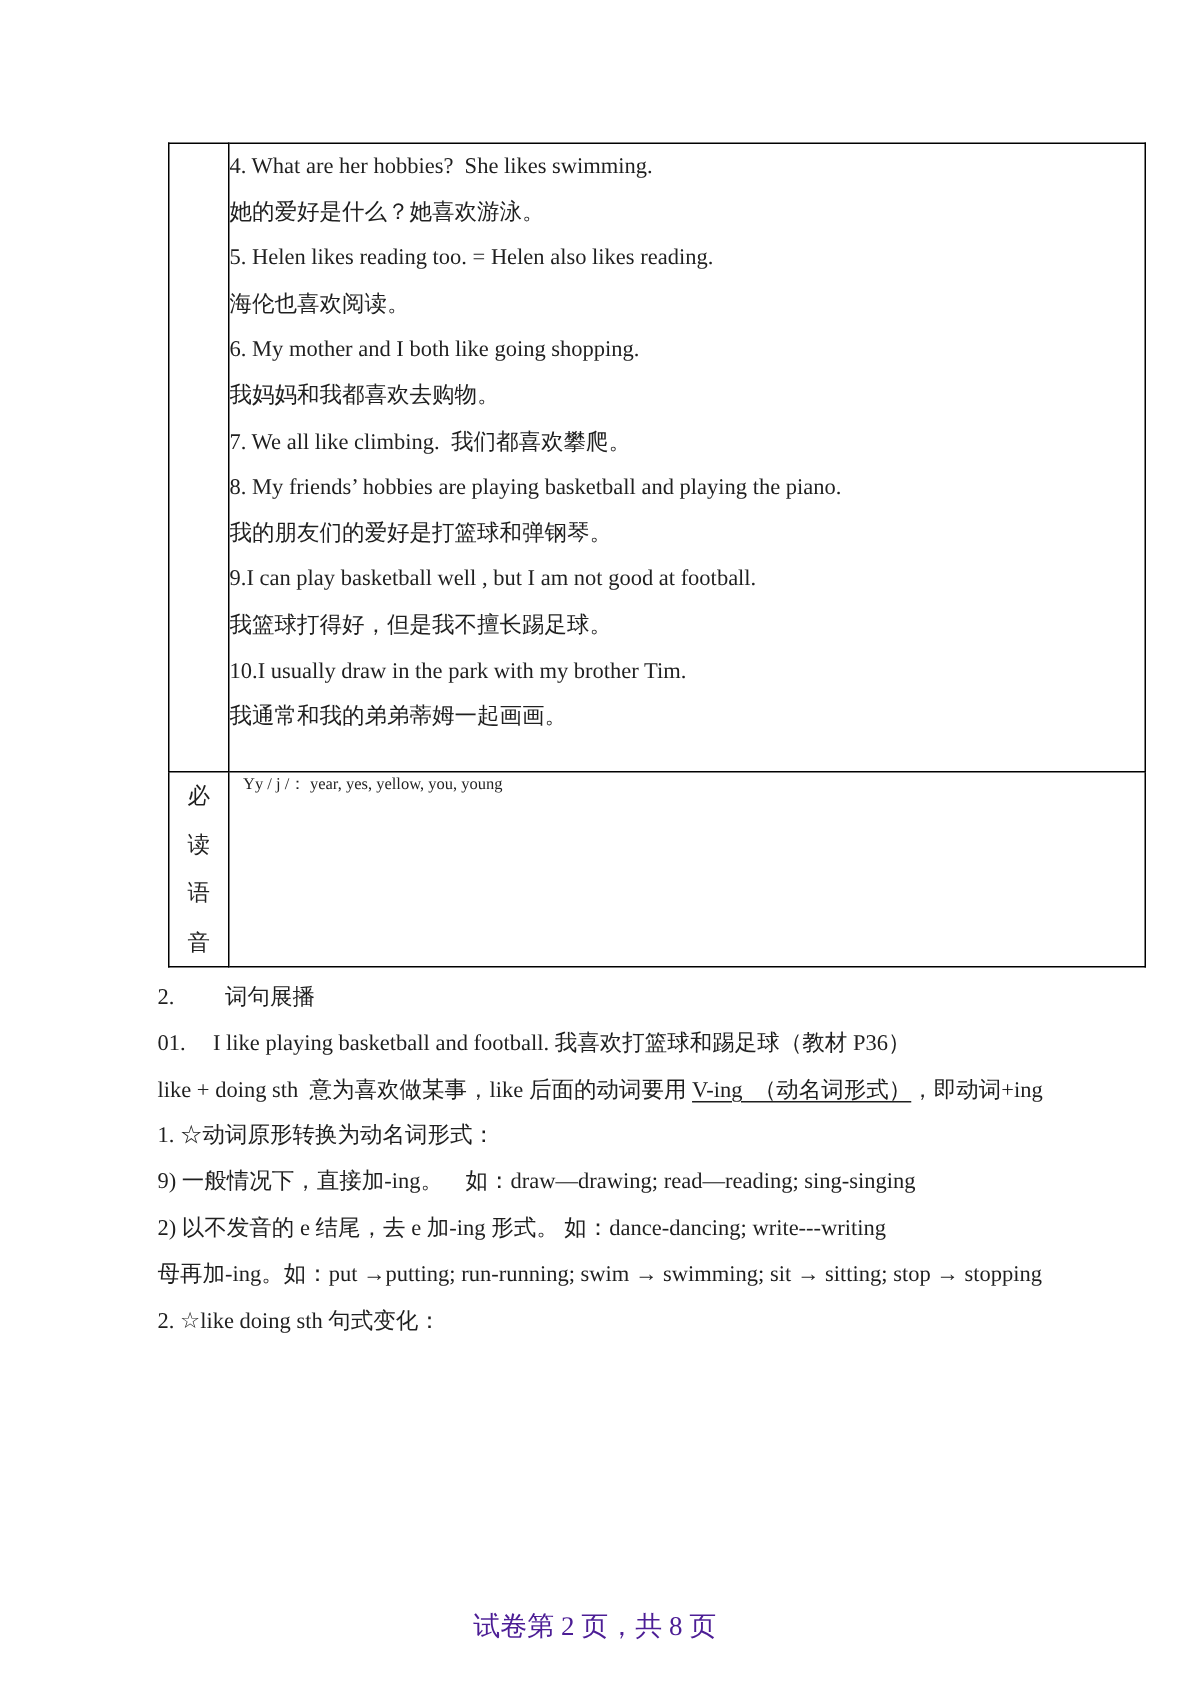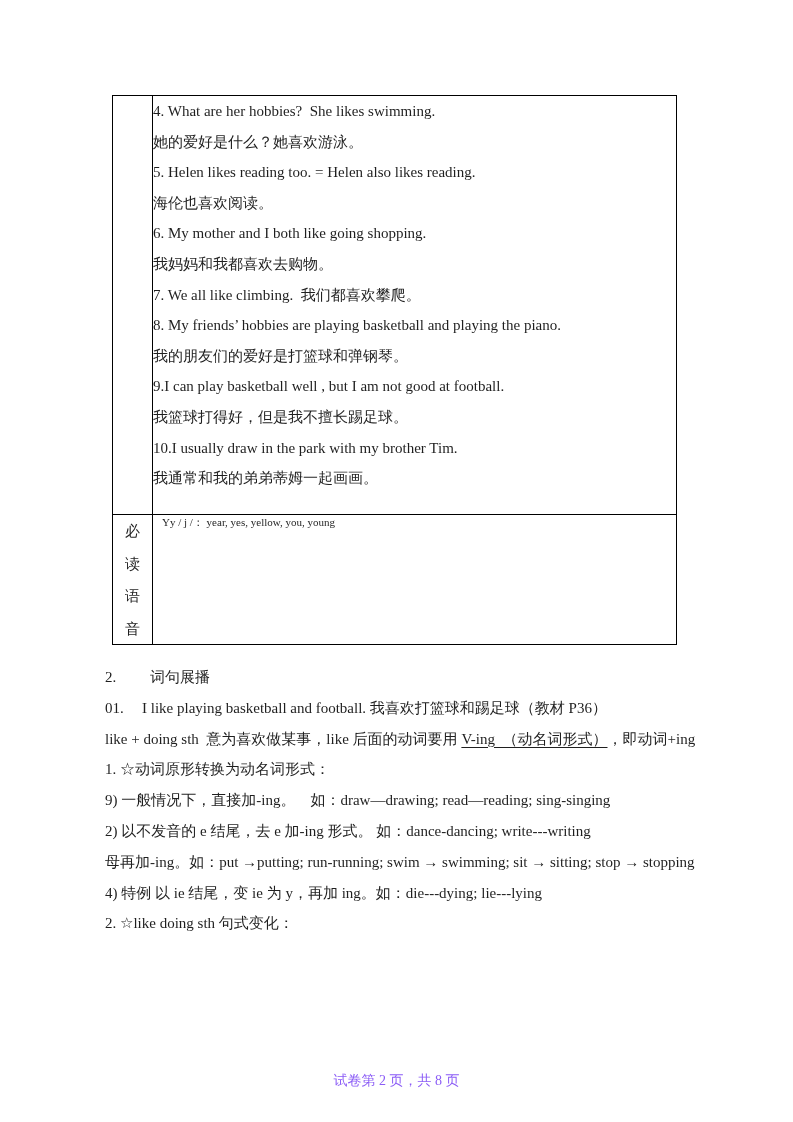--- a/index.html
+++ b/index.html
@@ -9,21 +9,21 @@
     font-family: "Liberation Serif", "DejaVu Serif", serif;
     color: #1f1f1f;
     position: relative;
     overflow: hidden;
   }
   .page { position: absolute; inset: 0; background: #ffffff; }
 
   
   .doc-table {
     position: absolute; left: 112px; top: 95px;
-    width: 565px;
+    width: 652px;
     border-collapse: collapse; table-layout: fixed;
   }
   .doc-table td {
     border: 1.5px solid #000;
     padding: 0;
     vertical-align: top;
   }
   .head-cell { width: 39px; }
   .row-sentences td { height: 418px; }
   .row-phonics td { height: 129px; }
@@ -49,34 +49,34 @@
   .phonics-text {
     display: block;
     padding-left: 9px;
     font-size: 11px;
     white-space: pre;
   }
 
   
   .body-text {
     position: absolute; left: 105px; top: 650px; width: 640px;
-    font-size: 15px; line-height: 30.8px; margin-top: 12px;
+    font-size: 15px; line-height: 30.8px;
   }
   .line { white-space: pre; }
   .num { display: inline-block; }
   .w2 { width: 45px; }
   .w01 { width: 37px; }
   .u { text-decoration: underline; text-underline-offset: 3px; font-family: Liberation Serif, serif; }
 
   
   .footer {
     position: absolute; top: 1072px; left: 0; width: 100%;
     text-align: center;
-    font-size: 14px;
-    color: #8b5cf6;
+    font-size: 18px;
+    color: #4c1d95;
     white-space: pre;
   }
 </style>
 </head>
 <body>
 
 <div class="page">
 
   <table class="doc-table">
     <tbody>
@@ -115,19 +115,18 @@
     </table>
 
   <div class="body-text">
     <div class="line"><span class="num w2">2.</span><span>词句展播</span></div>
     <div class="line"><span class="num w01">01.</span><span>I like playing basketball and football. 我喜欢打篮球和踢足球（教材 P36）</span></div>
     <div class="line"><span>like + doing sth  意为喜欢做某事，like 后面的动词要用 </span><span class="u">V-ing  （动名词形式）</span><span>，即动词+ing</span></div>
     <div class="line">1. ☆动词原形转换为动名词形式：</div>
     <div class="line">9) 一般情况下，直接加-ing。    如：draw—drawing; read—reading; sing-singing</div>
     <div class="line">2) 以不发音的 e 结尾，去 e 加-ing 形式。 如：dance-dancing; write---writing</div>
     <div class="line">母再加-ing。如：put →putting; run-running; swim → swimming; sit → sitting; stop → stopping</div>
-    <div class="line">4) 特例 以 ie 结尾，变 ie 为 y，再加 ing。如：die---dying; lie---lying</div>
     <div class="line">2. ☆like doing sth 句式变化：</div>
   </div>
 
   <div class="footer">试卷第 2 页，共 8 页</div>
 
 </div>
 
 </body></html>

